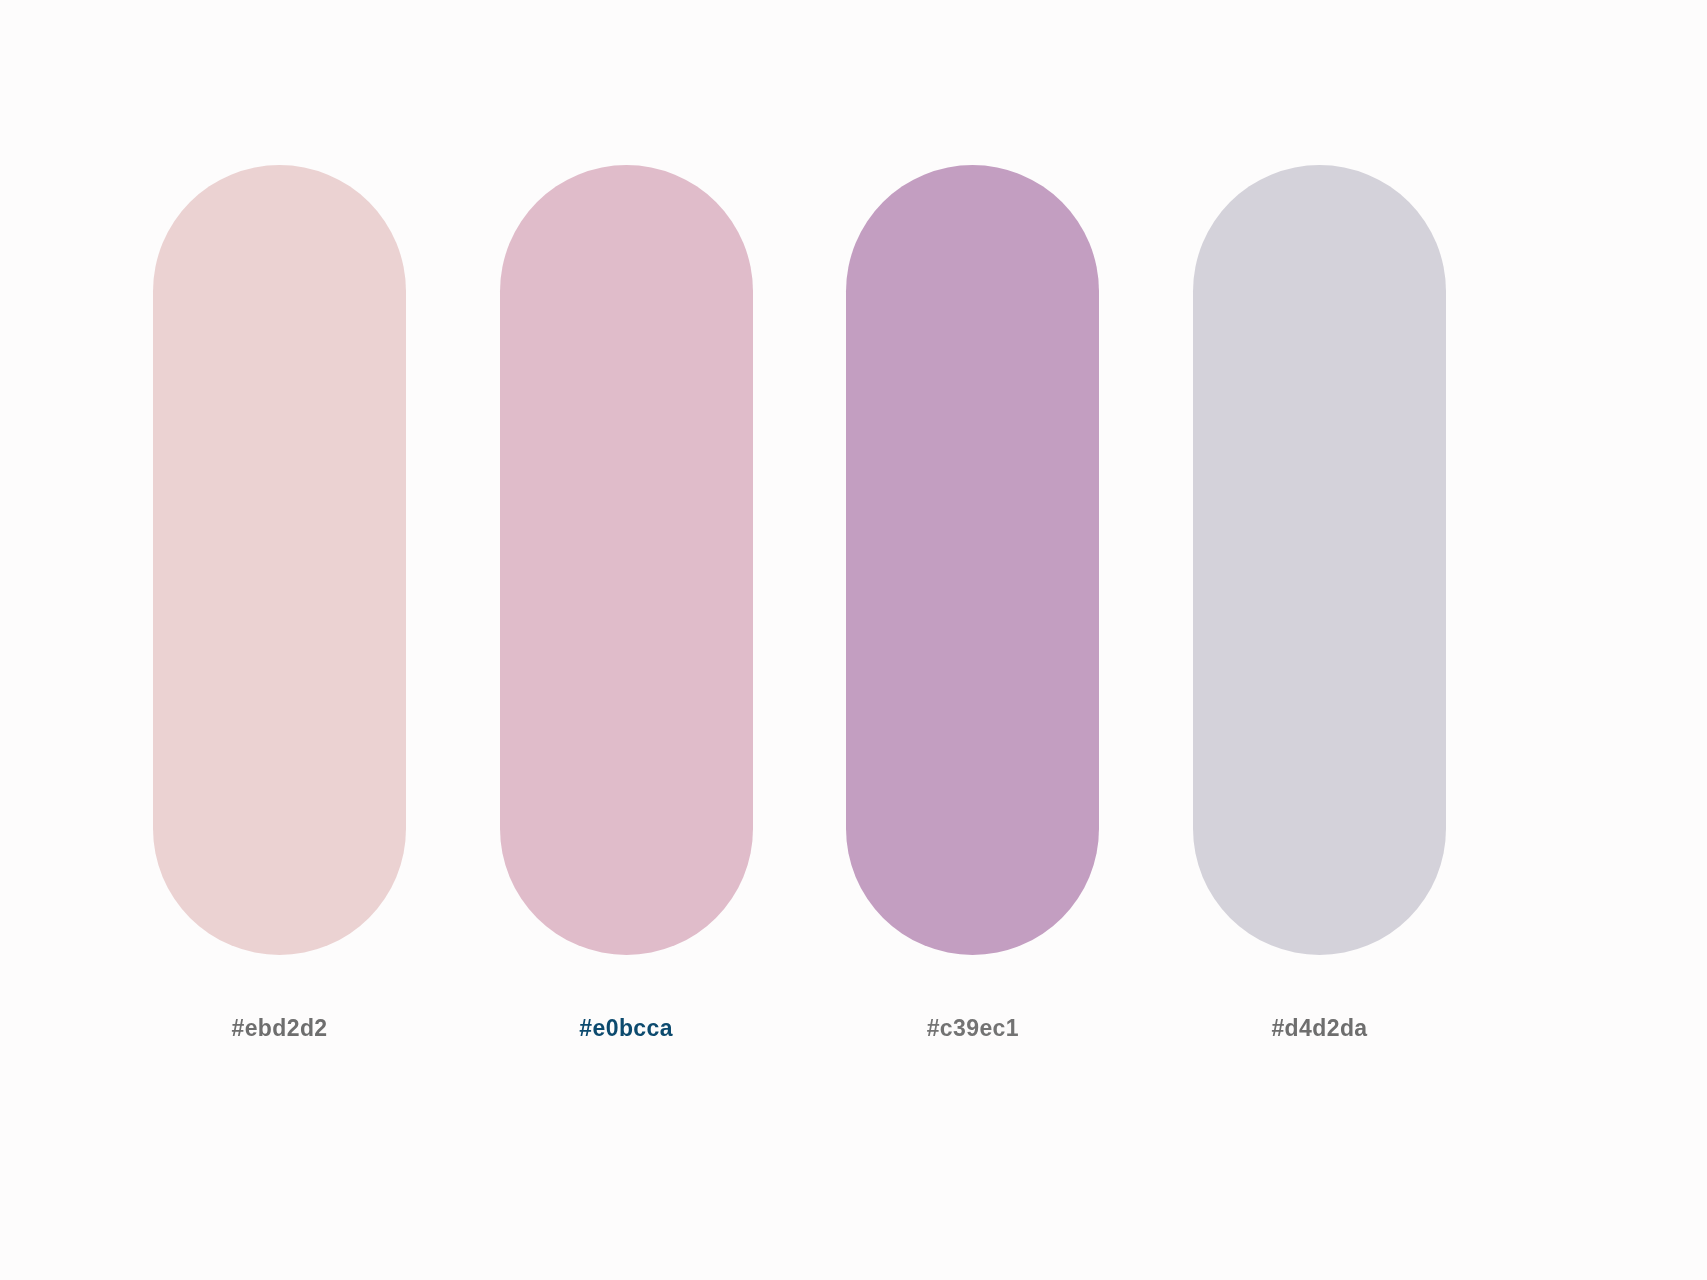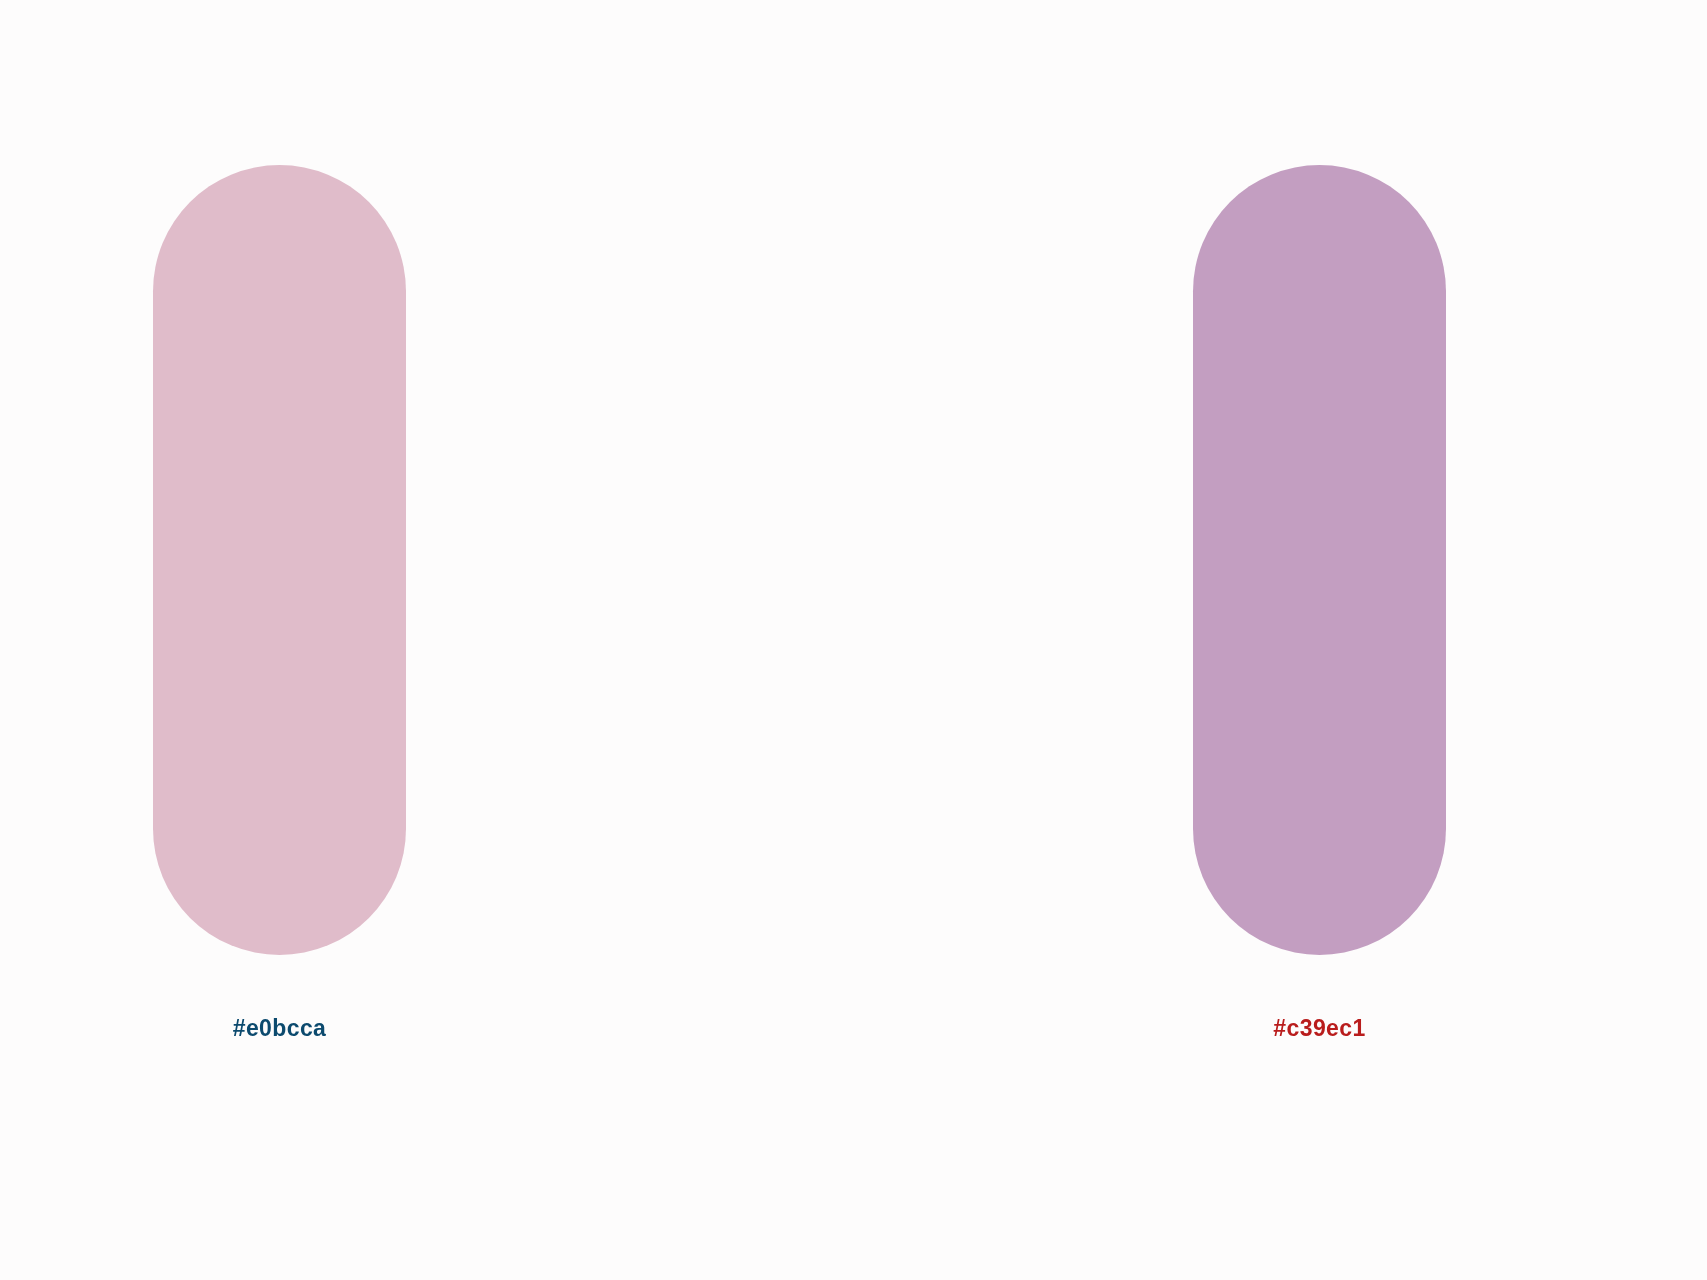--- a/index.html
+++ b/index.html
@@ -52,27 +52,35 @@
     text-align: center;
     white-space: nowrap;
   }
 </style>
 </head>
 <body>
 
 <div id="palette-page" style="background: rgb(253, 252, 252);">
   <div id="swatch-row">
 
+    <div class="swatch-group">
+      <div class="swatch-chip" style="background-color: rgb(235, 210, 210);"></div>
+      <div class="swatch-label" style="color: rgb(110, 110, 110);">#ebd2d2</div>
+    </div>
 
 
     <div class="swatch-group">
       <div class="swatch-chip" style="background-color: rgb(224, 188, 202);"></div>
       <div class="swatch-label" style="color: #0c4a6e;">#e0bcca</div>
     </div>
 
     <div class="swatch-group">
       <div class="swatch-chip" style="background-color: rgb(195, 158, 193);"></div>
-      <div class="swatch-label" style="color: #b91c1c;">#c39ec1</div>
+      <div class="swatch-label" style="color: #737373;">#c39ec1</div>
     </div>
 
+    <div class="swatch-group">
+      <div class="swatch-chip" style="background-color: rgb(212, 210, 218);"></div>
+      <div class="swatch-label" style="color: rgb(110, 110, 110);">#d4d2da</div>
+    </div>
 
   </div>
 </div>
 
 </body></html>

